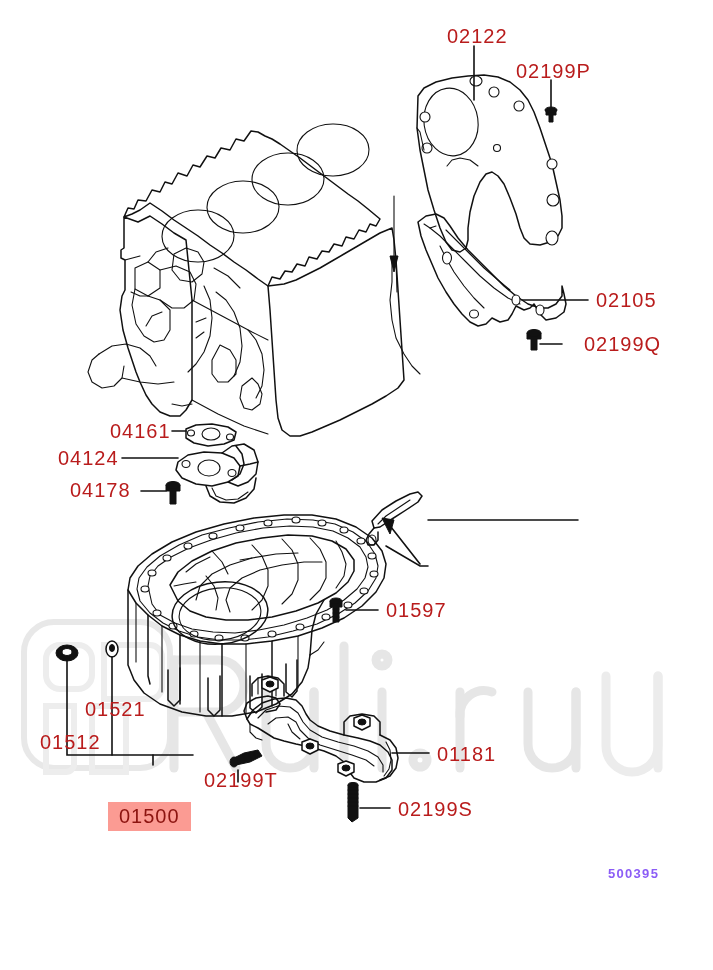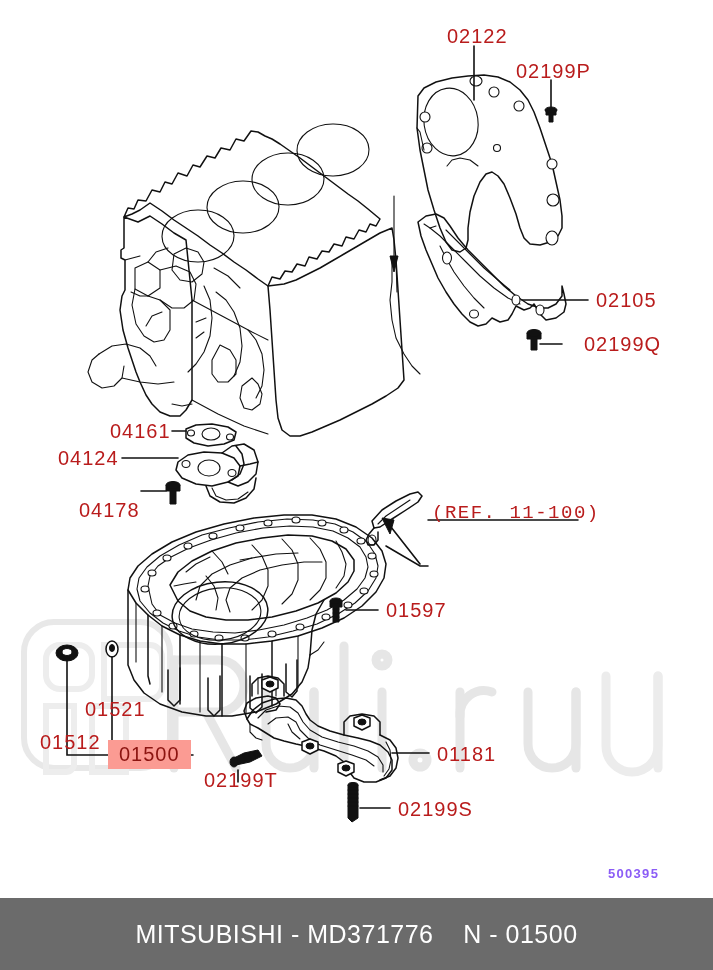--- a/index.html
+++ b/index.html
@@ -446,30 +446,26 @@
       <path class="leader" d="M360 808 L390 808"></path>
     </g>
   </svg>
 
   <div class="lbl" style="left:447px; top:26px;">02122</div>
   <div class="lbl" style="left:516px; top:61px;">02199P</div>
   <div class="lbl" style="left:596px; top:290px;">02105</div>
   <div class="lbl" style="left:570px; top:334px;margin-left:14px;">02199Q</div>
   <div class="lbl" style="left:110px; top:421px;">04161</div>
   <div class="lbl" style="left:58px;  top:448px;">04124</div>
-  <div class="lbl" style="left:79px;  top:480px;margin-top:20px;">04178</div>
-  <div class="lbl lbl-ref" style="left:432px; top:504px;">(REF. 11-100)</div>
+  <div class="lbl" style="left:70px;  top:480px;">04178</div>
   <div class="lbl" style="left:386px; top:600px;">01597</div>
   <div class="lbl" style="left:85px;  top:699px;">01521</div>
   <div class="lbl" style="left:40px;  top:732px;">01512</div>
   <div class="lbl" style="left:437px; top:744px;">01181</div>
   <div class="lbl" style="left:204px; top:758px;margin-top:12px;">02199T</div>
   <div class="lbl" style="left:398px; top:799px;">02199S</div>
 
-  <div class="lbl lbl-hi" style="left:108px; top:740px;">01500</div>
+  <div class="lbl lbl-hi" style="left:108px; top:802px;">01500</div>
 
   <div class="lbl-code" style="position:absolute; left:608px; top:866px;">500395</div>
 
-  <div id="footer-bar">
-    <span id="footer-text">MITSUBISHI - MD371776    N - 01500</span>
-  </div>
 
 </div>
 
 </body></html>

